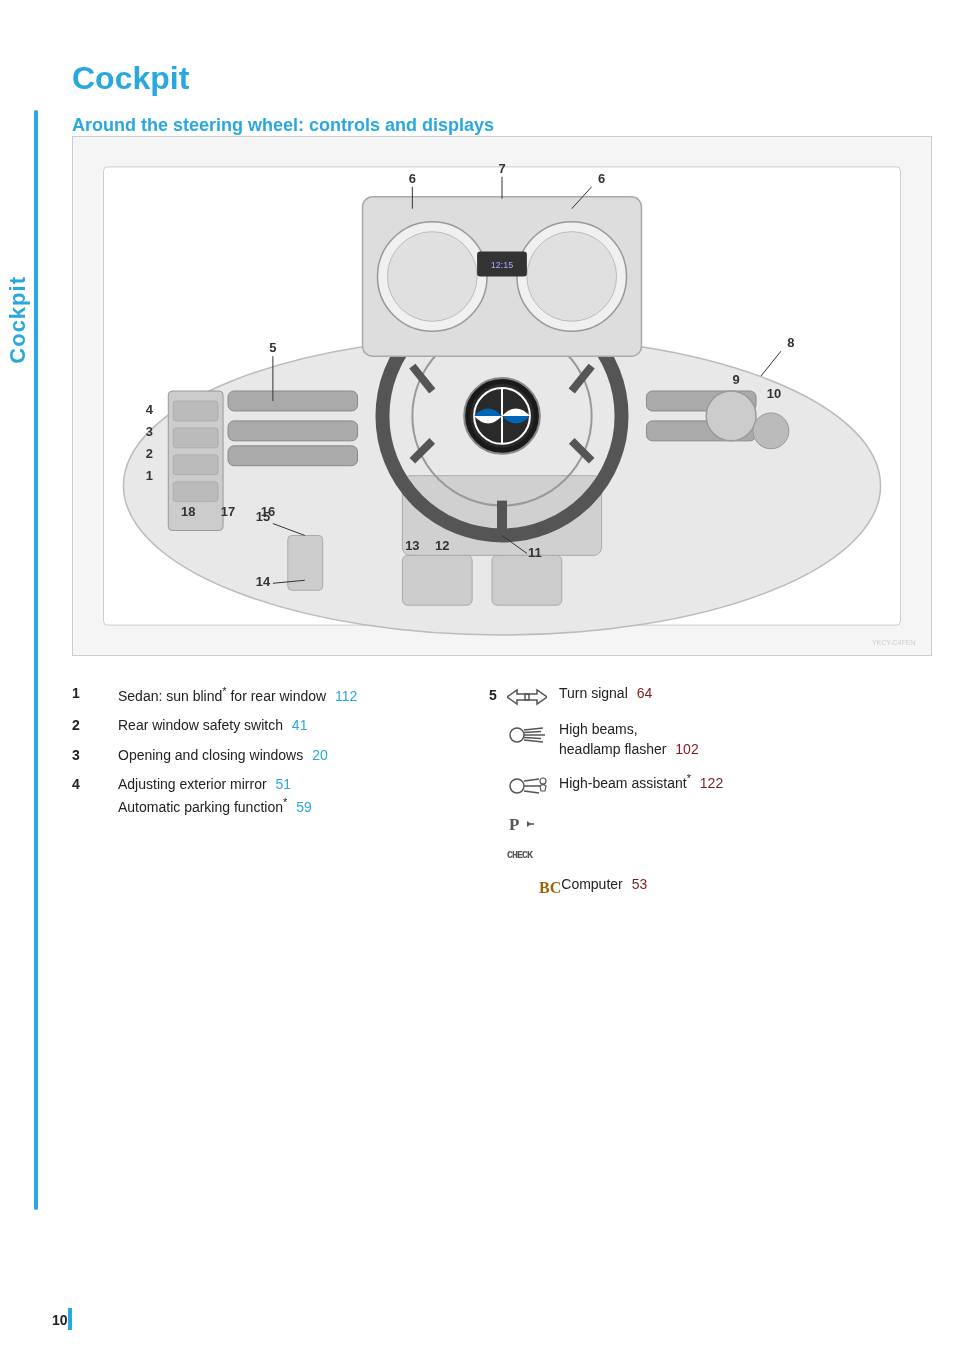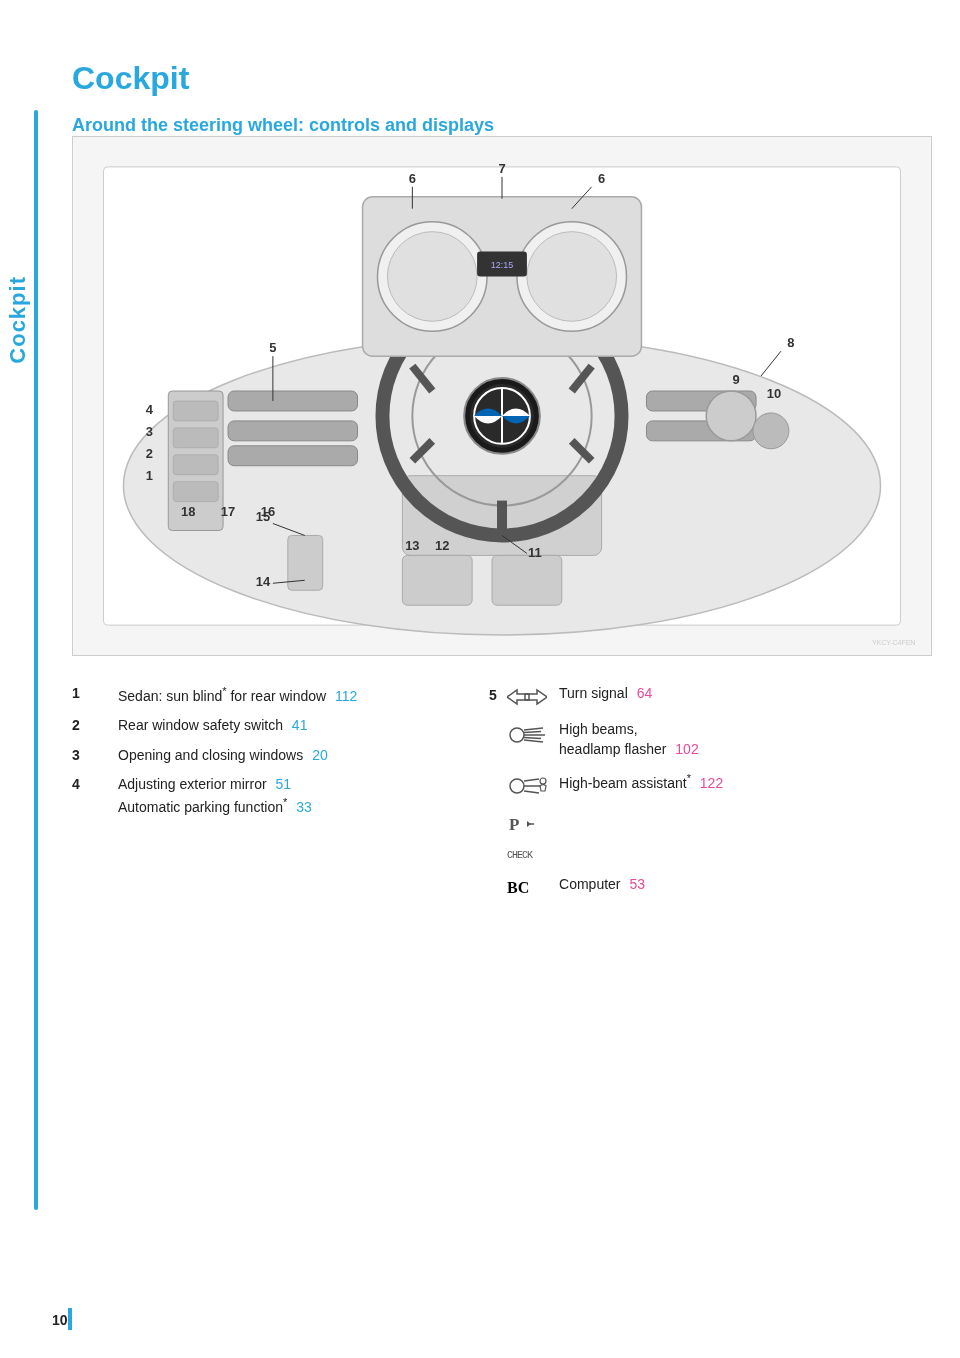--- a/index.html
+++ b/index.html
@@ -156,37 +156,38 @@
       align-items: center;
       justify-content: flex-start;
       padding-top: 2px;
     }
 
     .sub-item-text {
       flex: 1;
     }
 
     .sub-item-page {
-      color: #ec4899;
+      color: #7f1d1d;
       margin-left: 5px;
     }
 
     .check-icon {
       font-size: 10px;
-      font-weight: normal;
+      font-weight: bold;
       letter-spacing: -1px;
       color: #555;
       font-family: 'Courier New', monospace;
     }
 
     .bc-icon {
       font-size: 16px;
       font-weight: bold;
-      color: #000000;
+      color: #a16207;
       font-family: serif;
+      margin-left: 32px;
     }
 
     
     .page-number {
       position: absolute;
       bottom: 30px;
       left: 52px;
       font-size: 14px;
       font-weight: bold;
       color: #222;
@@ -352,21 +353,21 @@
         </span>
       </div>
 
       <div class="item-row">
         <span class="item-number">4</span>
         <span class="item-text">
           Adjusting exterior mirror
           <span class="item-page">51</span>
           <br>
           Automatic parking function<sup class="asterisk">*</sup>
-          <span class="item-page">33</span>
+          <span class="item-page">59</span>
         </span>
       </div>
 
     </div>
 
     <div class="right-col">
 
       <div class="item-row" style="align-items: flex-start;">
         <span class="item5-number">5</span>
         <div class="sub-items">

